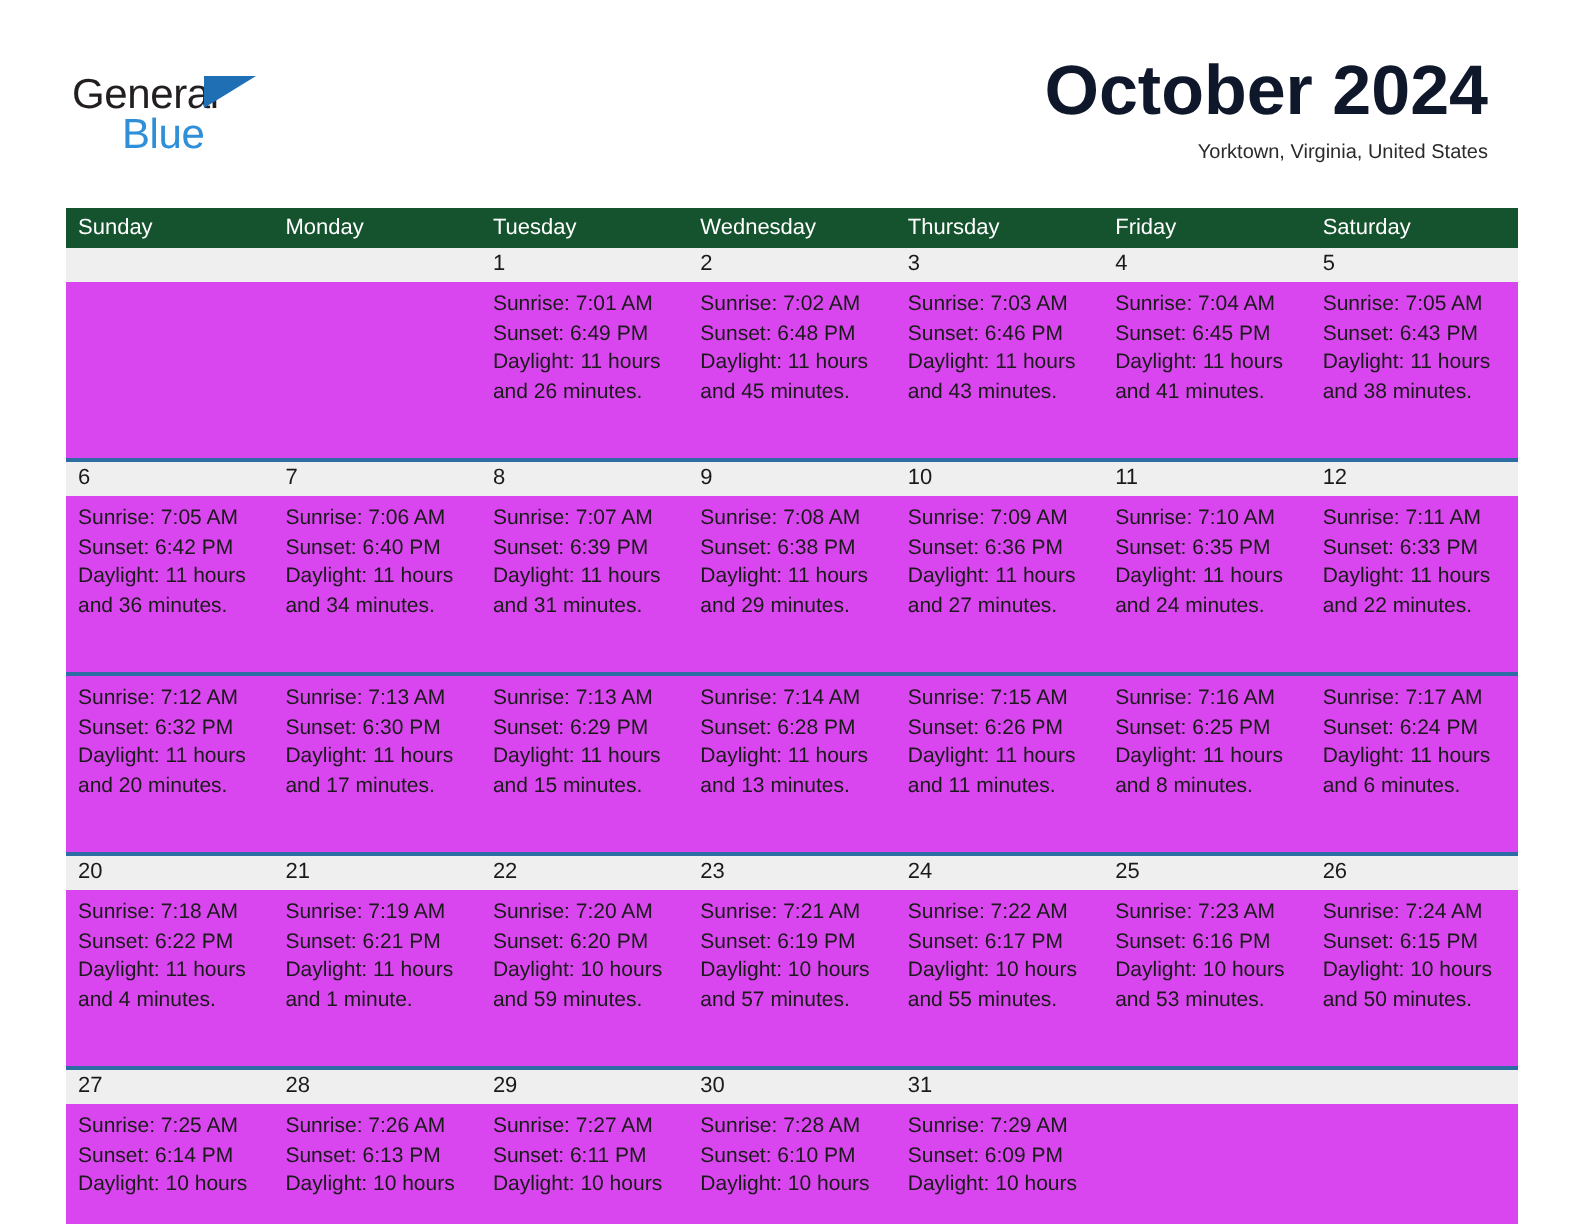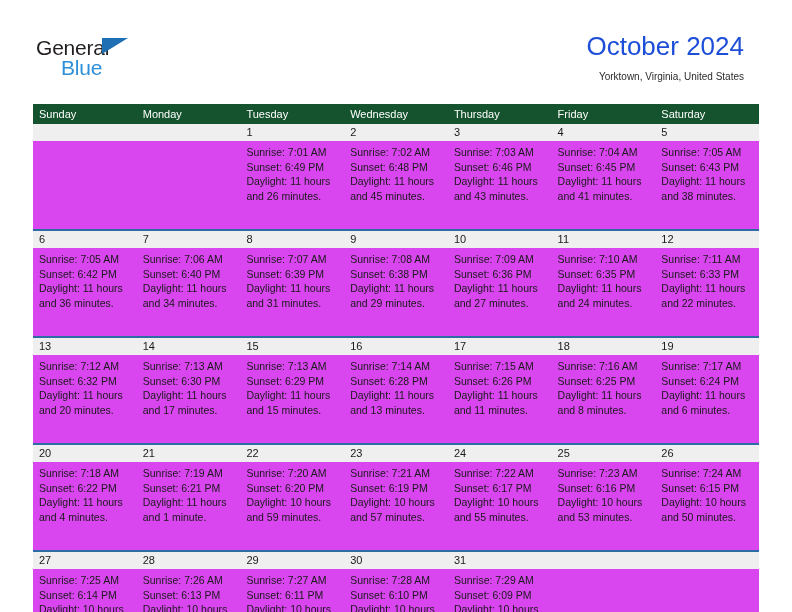--- a/index.html
+++ b/index.html
@@ -61,24 +61,24 @@
     color: #2f8fd8;
   }
 
   .title-block {
     position: absolute;
     right: 36px;
     top: 30px;
     text-align: right;
   }
   .cal-title {
-    font-size: 26px;
-    color: #1d4ed8;
+    font-size: 35px;
+    color: #0f172a;
     line-height: 32px;
-    font-weight: normal;
+    font-weight: bold;
     white-space: nowrap;
   }
   .cal-subtitle {
     margin-top: 6px;
     font-size: 10px;
     color: #2b2b2b;
     line-height: 17px;
     white-space: nowrap;
   }
 
@@ -268,29 +268,20 @@
             </div>
             <div class="cell">
               <div class="line">Sunrise: 7:11 AM</div>
               <div class="line">Sunset: 6:33 PM</div>
               <div class="line">Daylight: 11 hours</div>
               <div class="line">and 22 minutes.</div>
             </div>
           </div>
         </div>
         <div class="week">
-          <div class="daynum-band">
-            <div class="daynum">13</div>
-            <div class="daynum">14</div>
-            <div class="daynum">15</div>
-            <div class="daynum">16</div>
-            <div class="daynum">17</div>
-            <div class="daynum">18</div>
-            <div class="daynum">19</div>
-          </div>
           <div class="week-inner">
             <div class="cell">
               <div class="line">Sunrise: 7:12 AM</div>
               <div class="line">Sunset: 6:32 PM</div>
               <div class="line">Daylight: 11 hours</div>
               <div class="line">and 20 minutes.</div>
             </div>
             <div class="cell">
               <div class="line">Sunrise: 7:13 AM</div>
               <div class="line">Sunset: 6:30 PM</div>

